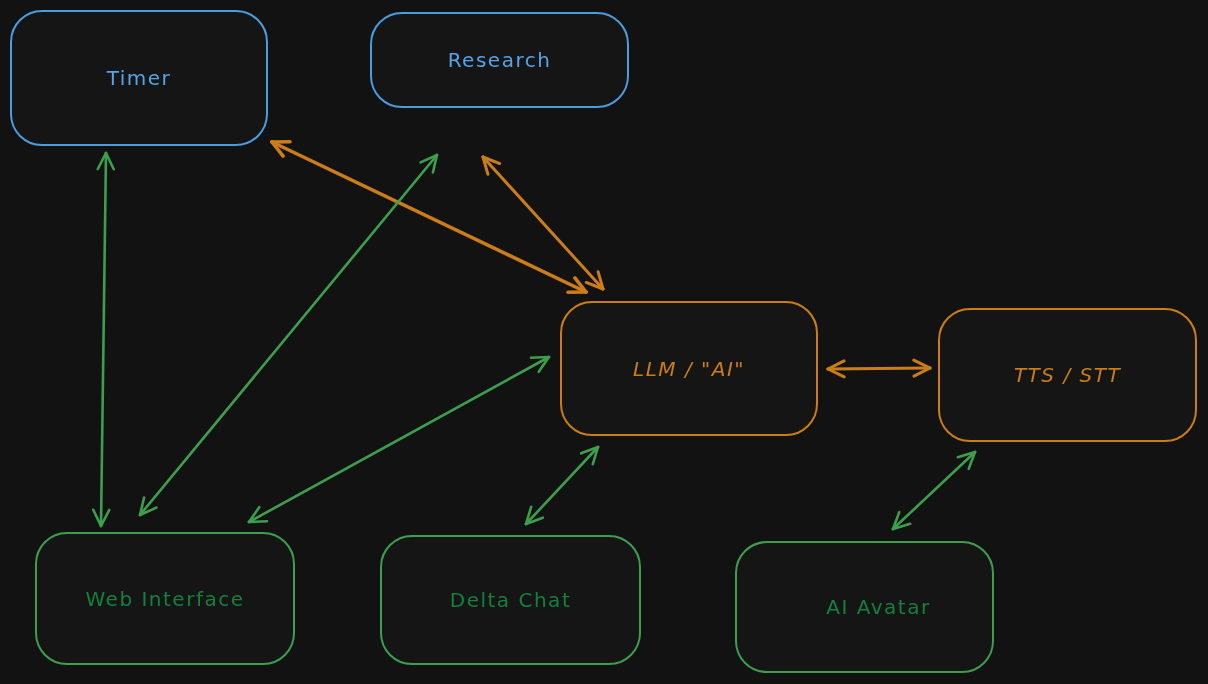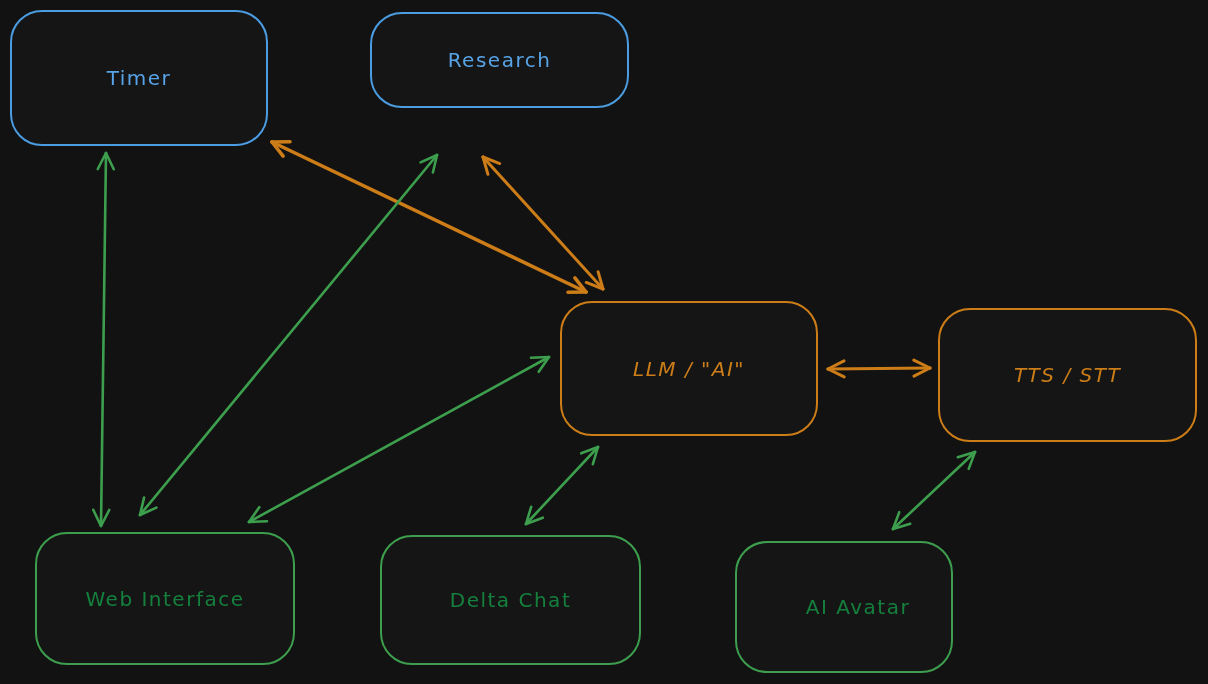--- a/index.html
+++ b/index.html
@@ -121,17 +121,17 @@
       </div>
       <div class="node orange" style="left: 938px; top: 308px; width: 259px; height: 134px;">
         <span class="label">TTS / STT</span>
       </div>
       <div class="node green" style="left: 35px; top: 532px; width: 260px; height: 133px;">
         <span class="label">Web Interface</span>
       </div>
       <div class="node green" style="left: 380px; top: 535px; width: 261px; height: 130px; text-align: center;">
         <span class="label">Delta Chat</span>
       </div>
-      <div class="node green" style="left: 735px; top: 541px; width: 218px; height: 132px; padding-left: 28px;">
+      <div class="node green" style="left: 735px; top: 541px; width: 259px; height: 132px; padding-left: 28px;">
         <span class="label">AI Avatar</span>
       </div>
     </div>
 </div>
 
 </body></html>

